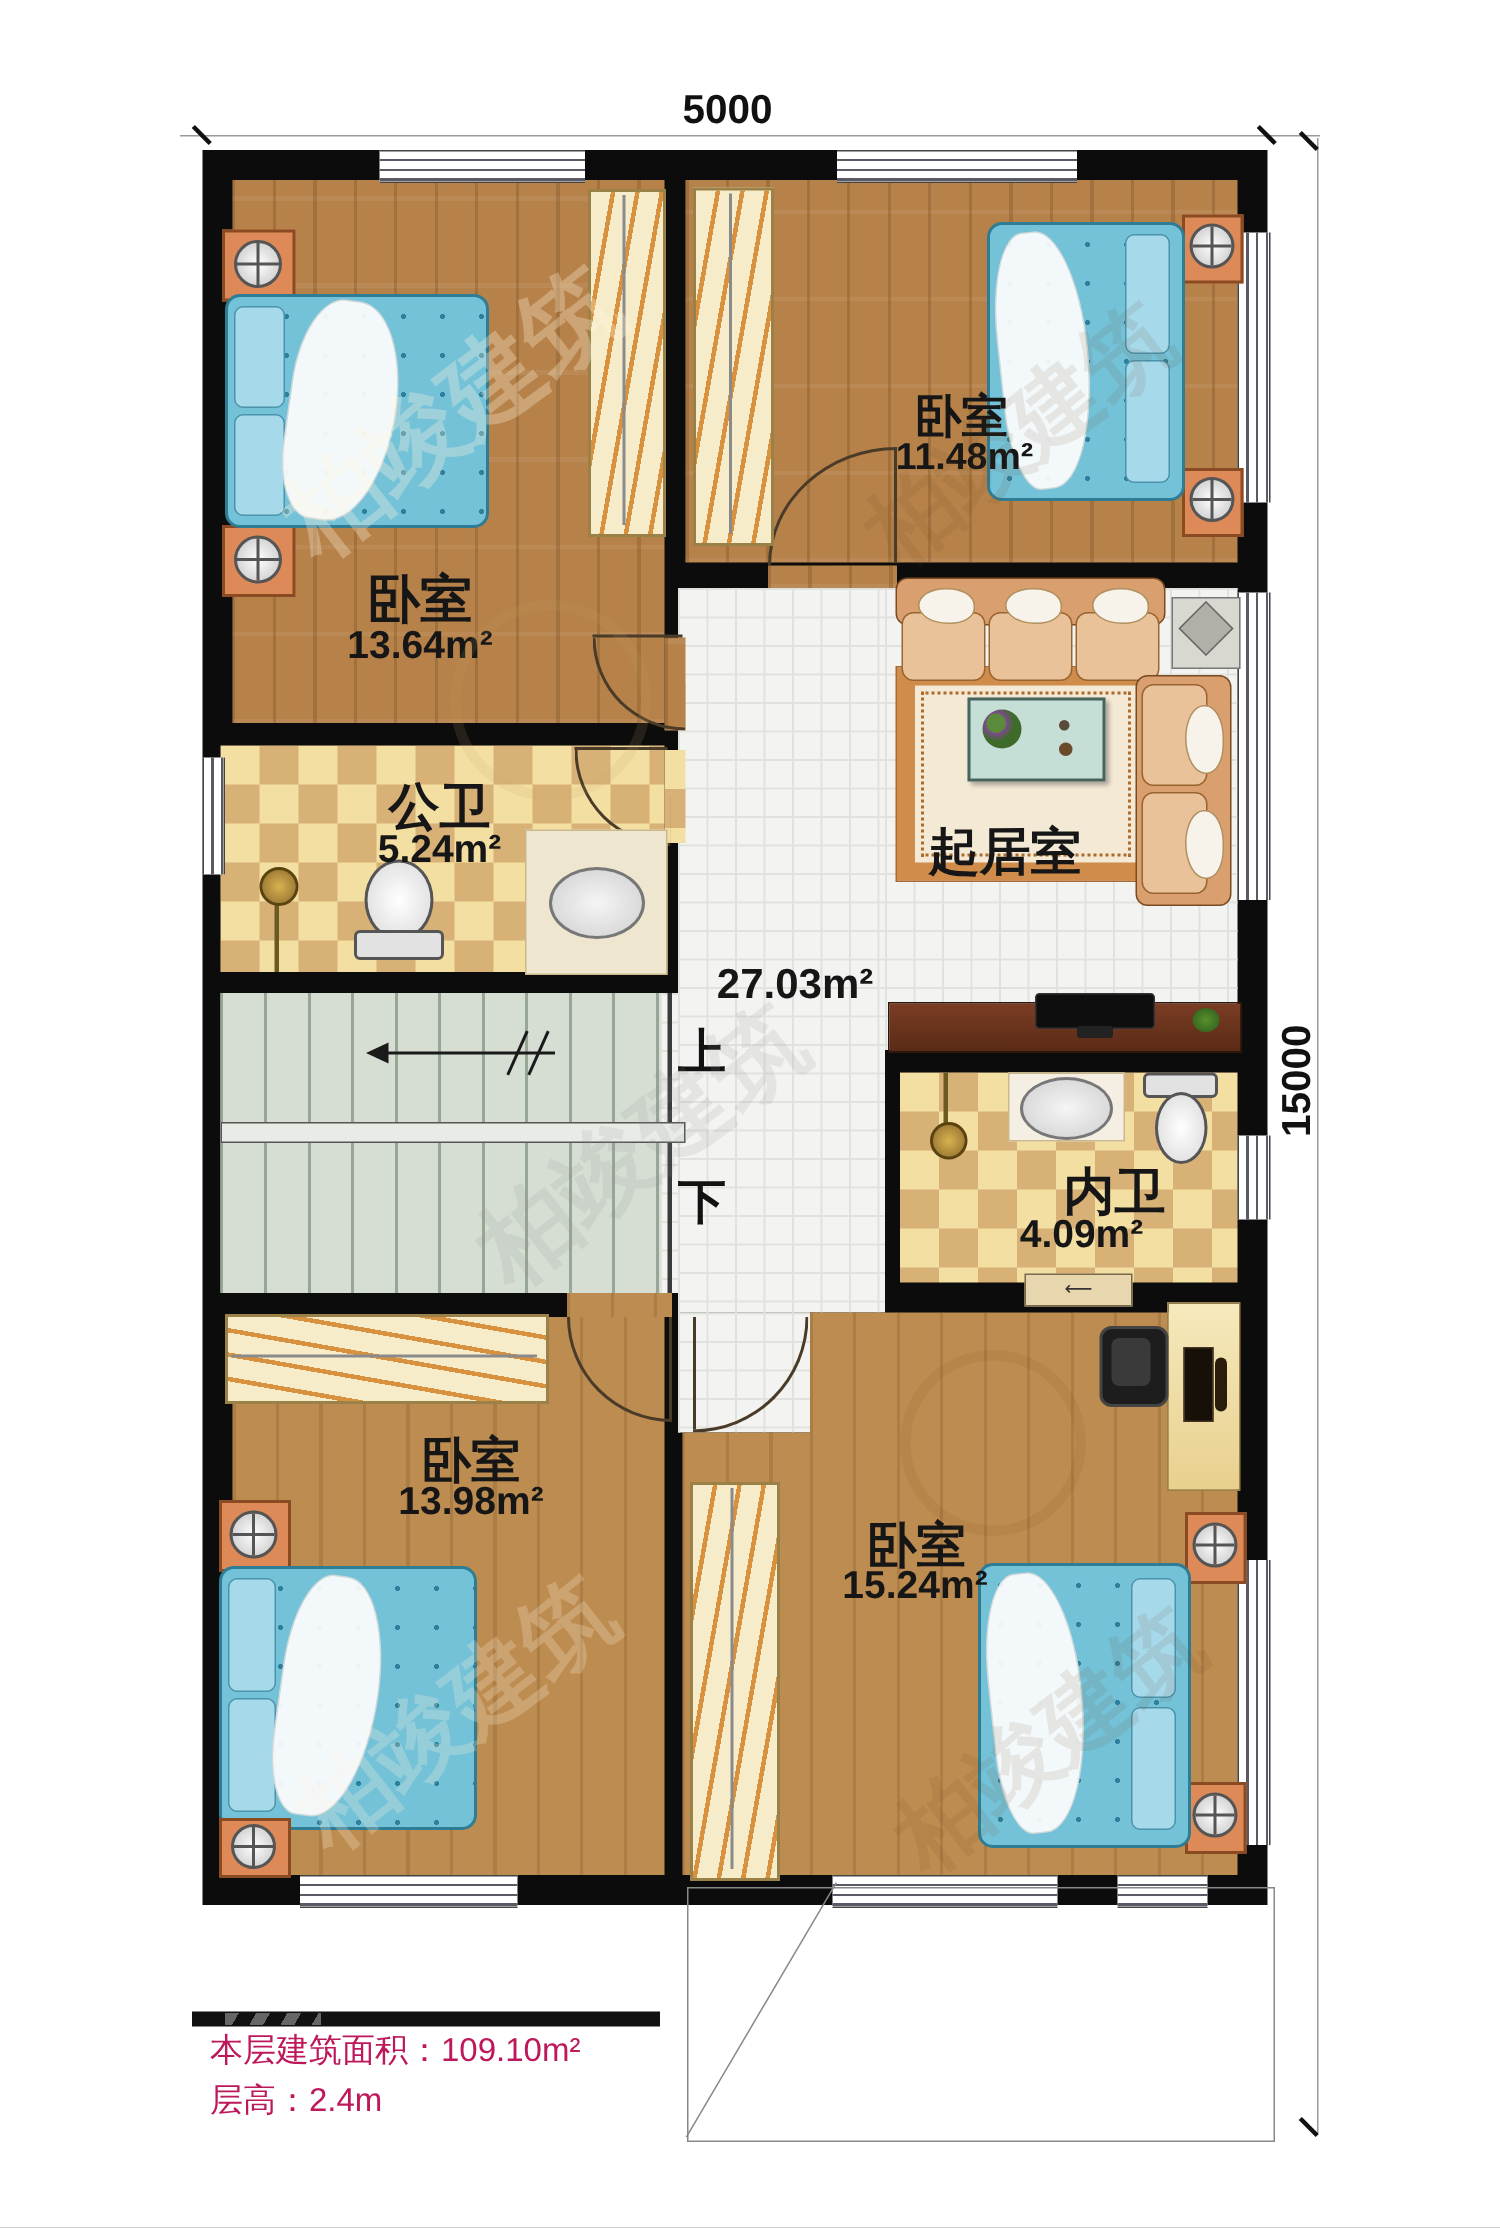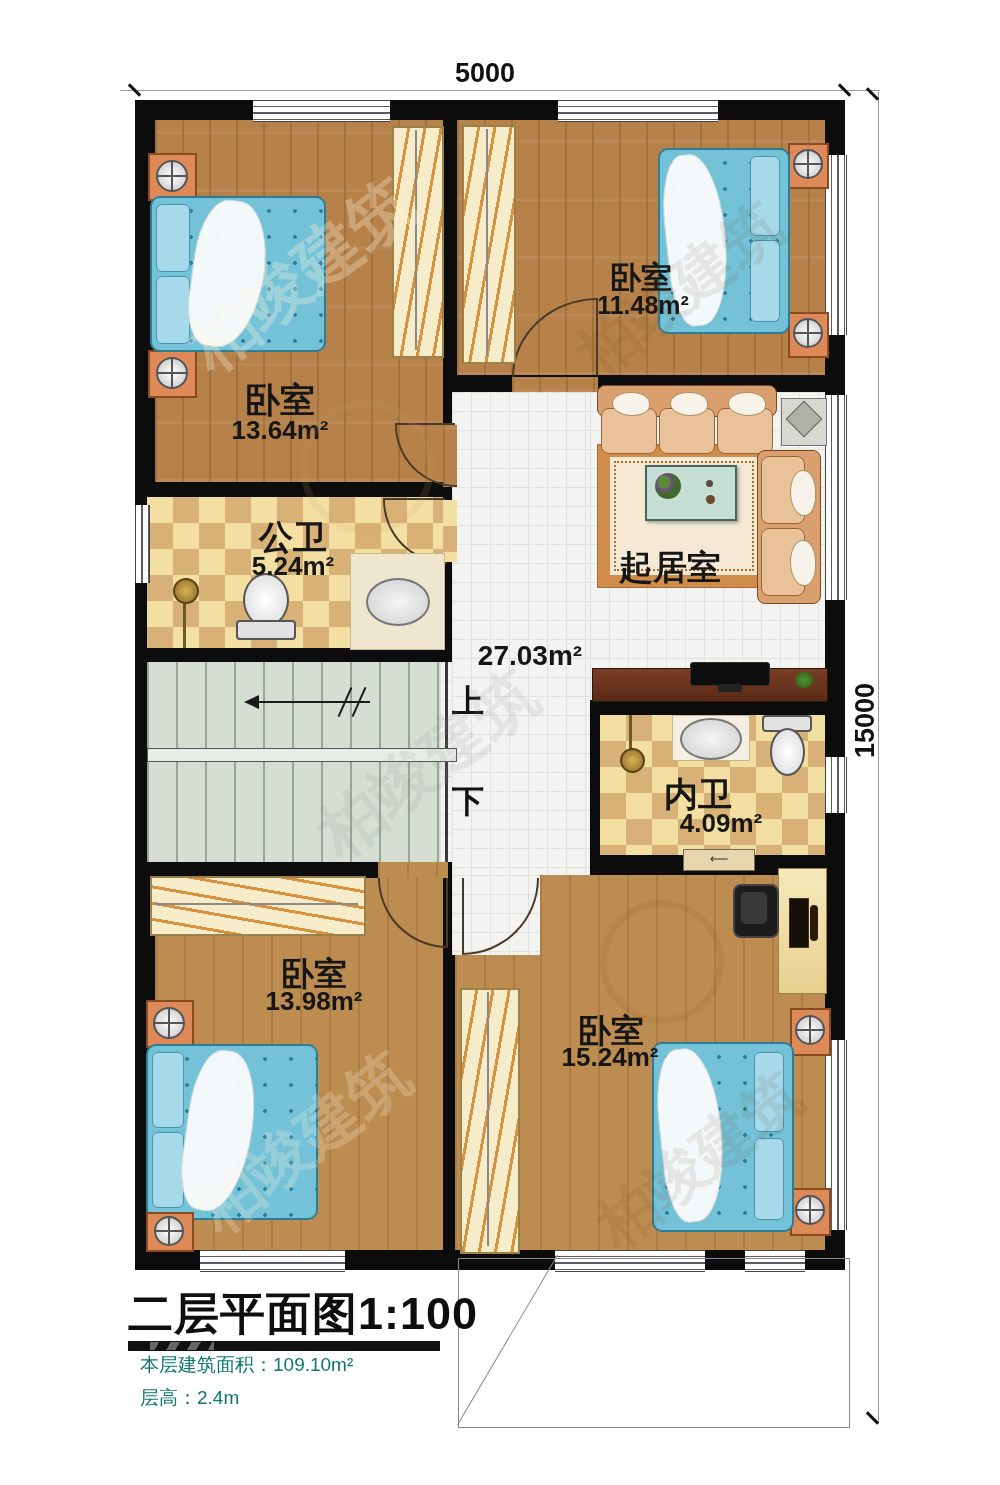--- a/index.html
+++ b/index.html
@@ -60,21 +60,21 @@
   .shower-stem{background:#6a5a20;}
   
   .room-name{font-weight:bold;color:#161616;white-space:nowrap;transform:translate(-50%,-50%);}
   .room-area{font-weight:bold;color:#161616;white-space:nowrap;transform:translate(-50%,-50%);}
   .dim-line{background:#9a9a9a;}
   .dim-text{font-weight:bold;color:#111;font-size:27px;}
   .tick{background:#111;width:3px;height:16px;transform:rotate(-45deg);}
   .stair-label{font-weight:bold;color:#111;font-size:32px;}
   .wm{color:rgba(160,110,45,.12);font-weight:bold;pointer-events:none;white-space:nowrap;}
   .title-text{font-size:45px;font-weight:bold;color:#0e0e0e;letter-spacing:1px;}
-  .note-text{font-size:19px;color:#0f766e;}
+  .note-text{font-size:22px;color:#be185d;}
   .roof{border:1px solid #888;background:transparent;}
 </style>
 </head>
 <body>
 
 <div id="page">
 
   <div class="abs dim-line" style="left:120px;top:90px;width:760px;height:1px;"></div>
   <div class="abs tick" style="left:133px;top:82px;"></div>
   <div class="abs tick" style="left:843px;top:82px;"></div>
@@ -236,33 +236,32 @@
 
   <div class="abs room-name" style="left:641px;top:278px;font-size:31px;">卧室</div>
   <div class="abs room-area" style="left:643px;top:305px;font-size:25px;">11.48m²</div>
 
   <div class="abs room-name" style="left:293px;top:538px;font-size:34px;">公卫</div>
   <div class="abs room-area" style="left:293px;top:566px;font-size:26px;">5.24m²</div>
 
   <div class="abs room-name" style="left:670px;top:568px;font-size:34px;">起居室</div>
   <div class="abs room-area" style="left:530px;top:656px;font-size:28px;">27.03m²</div>
 
-  <div class="abs room-name" style="left:698px;top:795px;font-size:34px;">内卫</div>
+  <div class="abs room-name" style="left:743px;top:795px;font-size:34px;">内卫</div>
   <div class="abs room-area" style="left:721px;top:823px;font-size:26px;">4.09m²</div>
 
   <div class="abs room-name" style="left:314px;top:974px;font-size:33px;">卧室</div>
   <div class="abs room-area" style="left:314px;top:1001px;font-size:26px;">13.98m²</div>
 
   <div class="abs room-name" style="left:611px;top:1031px;font-size:33px;">卧室</div>
   <div class="abs room-area" style="left:610px;top:1057px;font-size:26px;">15.24m²</div>
 
   <div class="abs roof" style="left:458px;top:1258px;width:390px;height:168px;"></div>
   <div class="abs" style="left:458px;top:1424px;width:197px;height:1px;background:#888;transform:rotate(-59.5deg);transform-origin:left bottom;"></div>
 
-  <div class="abs title-text" style="left:128px;top:1284px;">二层平面图1:100</div>
   <div class="abs" style="left:128px;top:1341px;width:312px;height:10px;background:#111;"></div>
   <div class="abs" style="left:150px;top:1342px;width:64px;height:8px;background:repeating-linear-gradient(120deg,#666 0 8px,#111 8px 18px);"></div>
   <div class="abs note-text" style="left:140px;top:1352px;">本层建筑面积：109.10m²</div>
   <div class="abs note-text" style="left:140px;top:1385px;">层高：2.4m</div>
 
   <div class="abs wm" style="left:170px;top:230px;font-size:66px;transform:rotate(-38deg);color:rgba(255,244,220,.30);">柏竣建筑</div>
   <div class="abs wm" style="left:560px;top:250px;font-size:60px;transform:rotate(-38deg);color:rgba(110,70,25,.10);">柏竣建筑</div>
   <div class="abs wm" style="left:300px;top:720px;font-size:64px;transform:rotate(-38deg);color:rgba(140,140,140,.14);">柏竣建筑</div>
   <div class="abs wm" style="left:180px;top:1100px;font-size:62px;transform:rotate(-38deg);color:rgba(255,244,220,.24);">柏竣建筑</div>
   <div class="abs wm" style="left:580px;top:1120px;font-size:60px;transform:rotate(-38deg);color:rgba(110,70,25,.10);">柏竣建筑</div>

